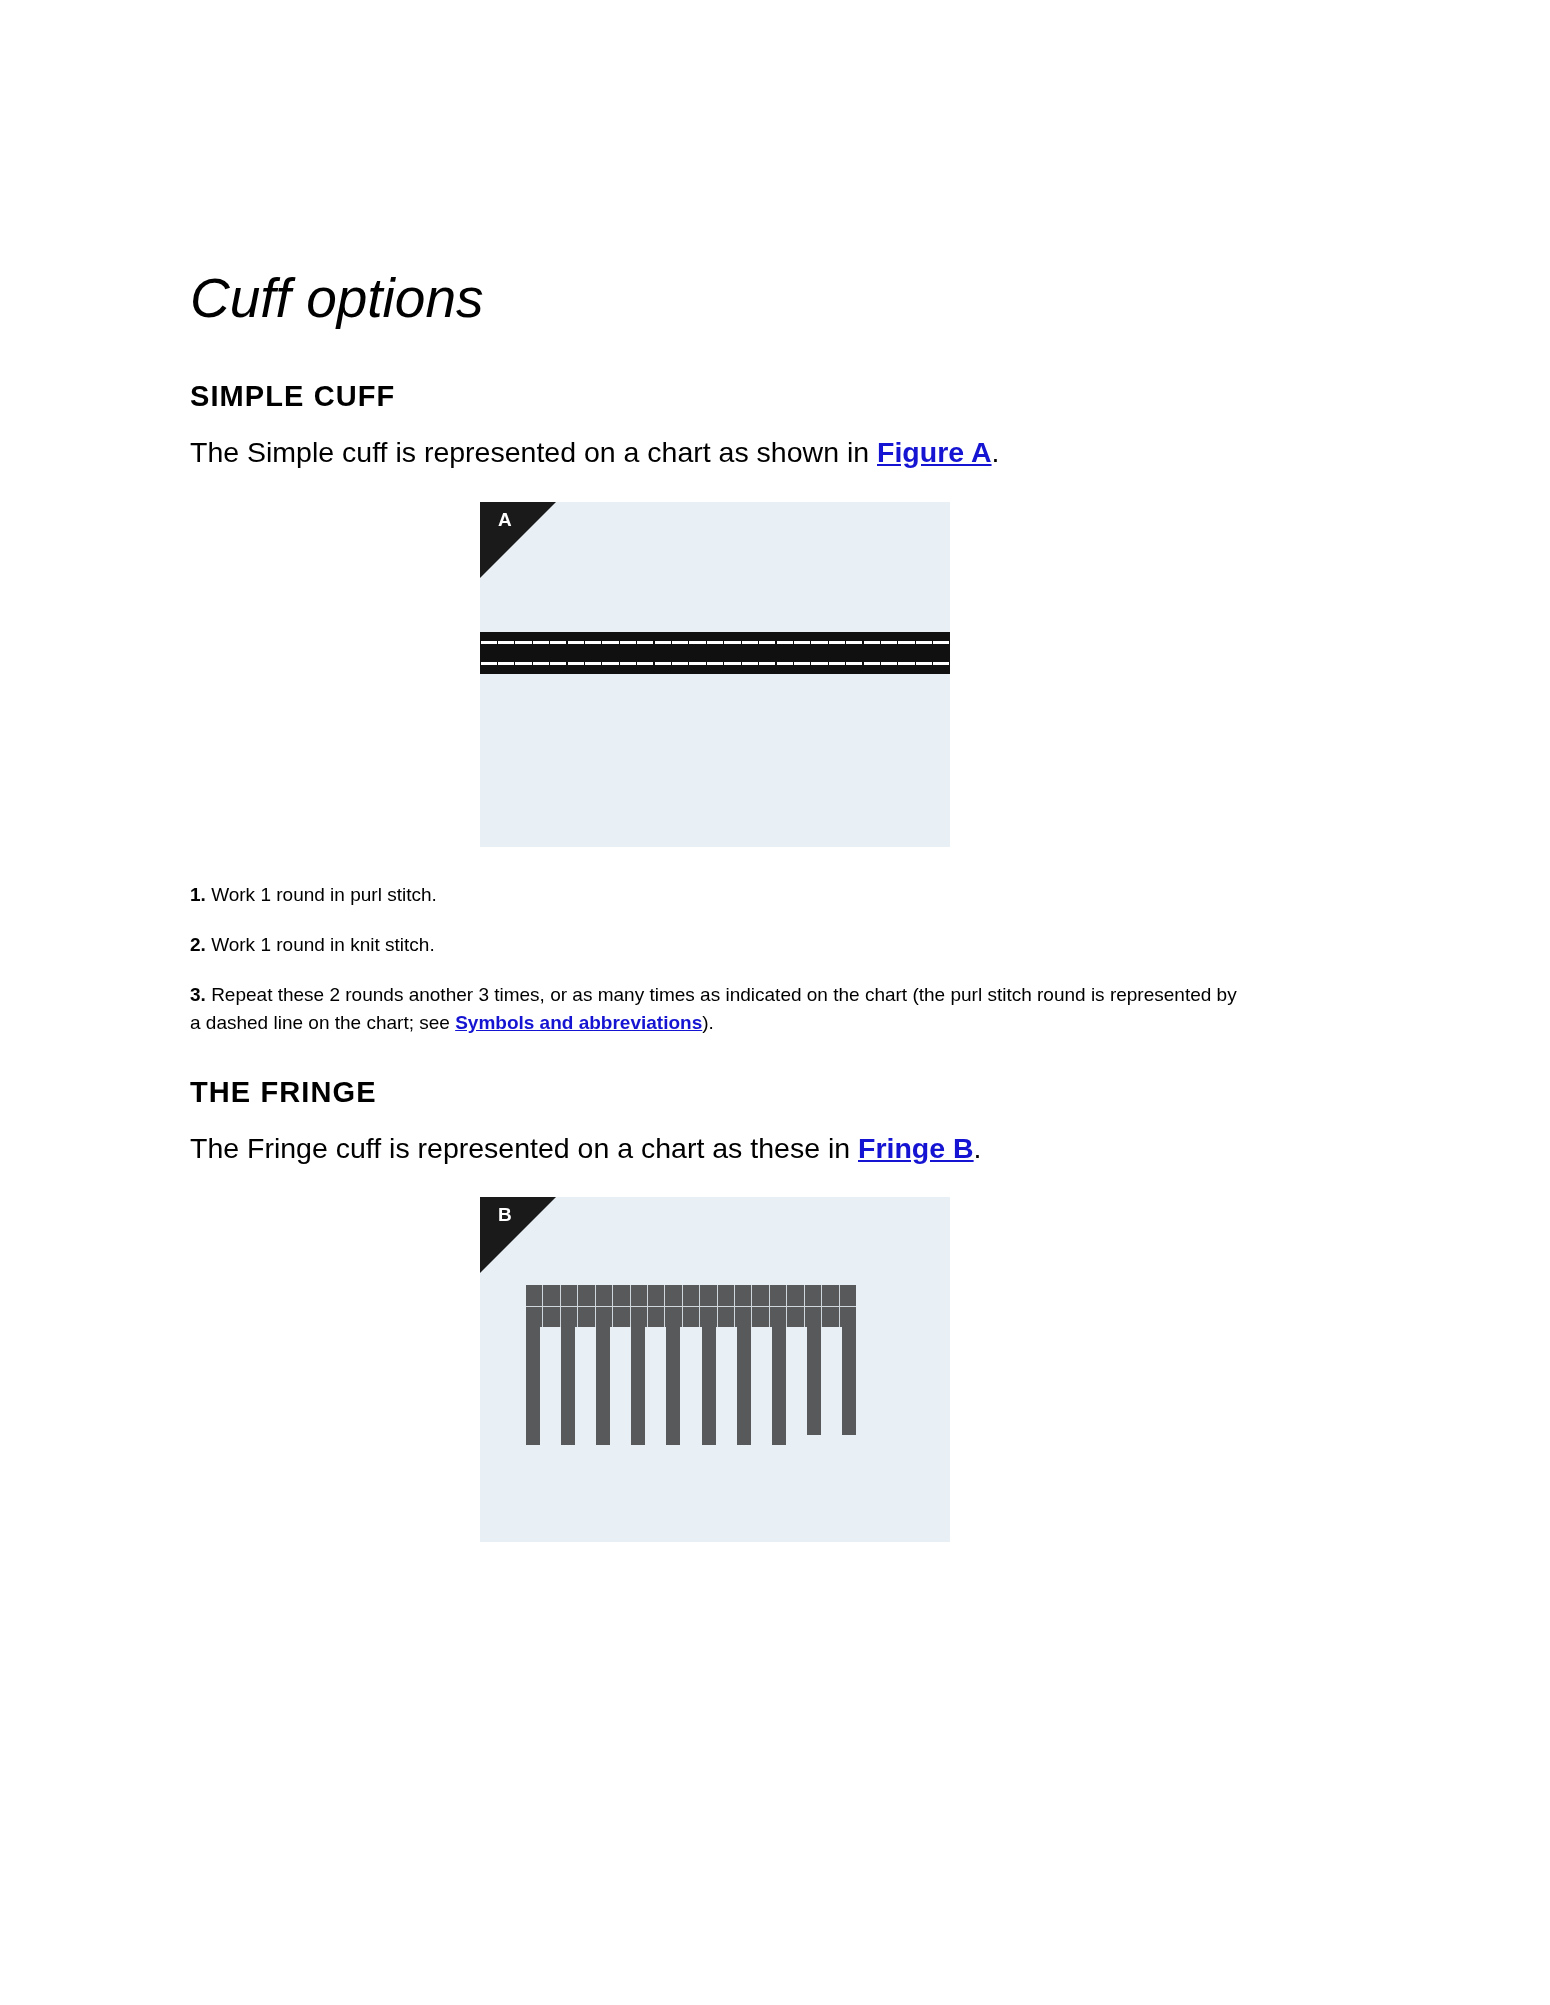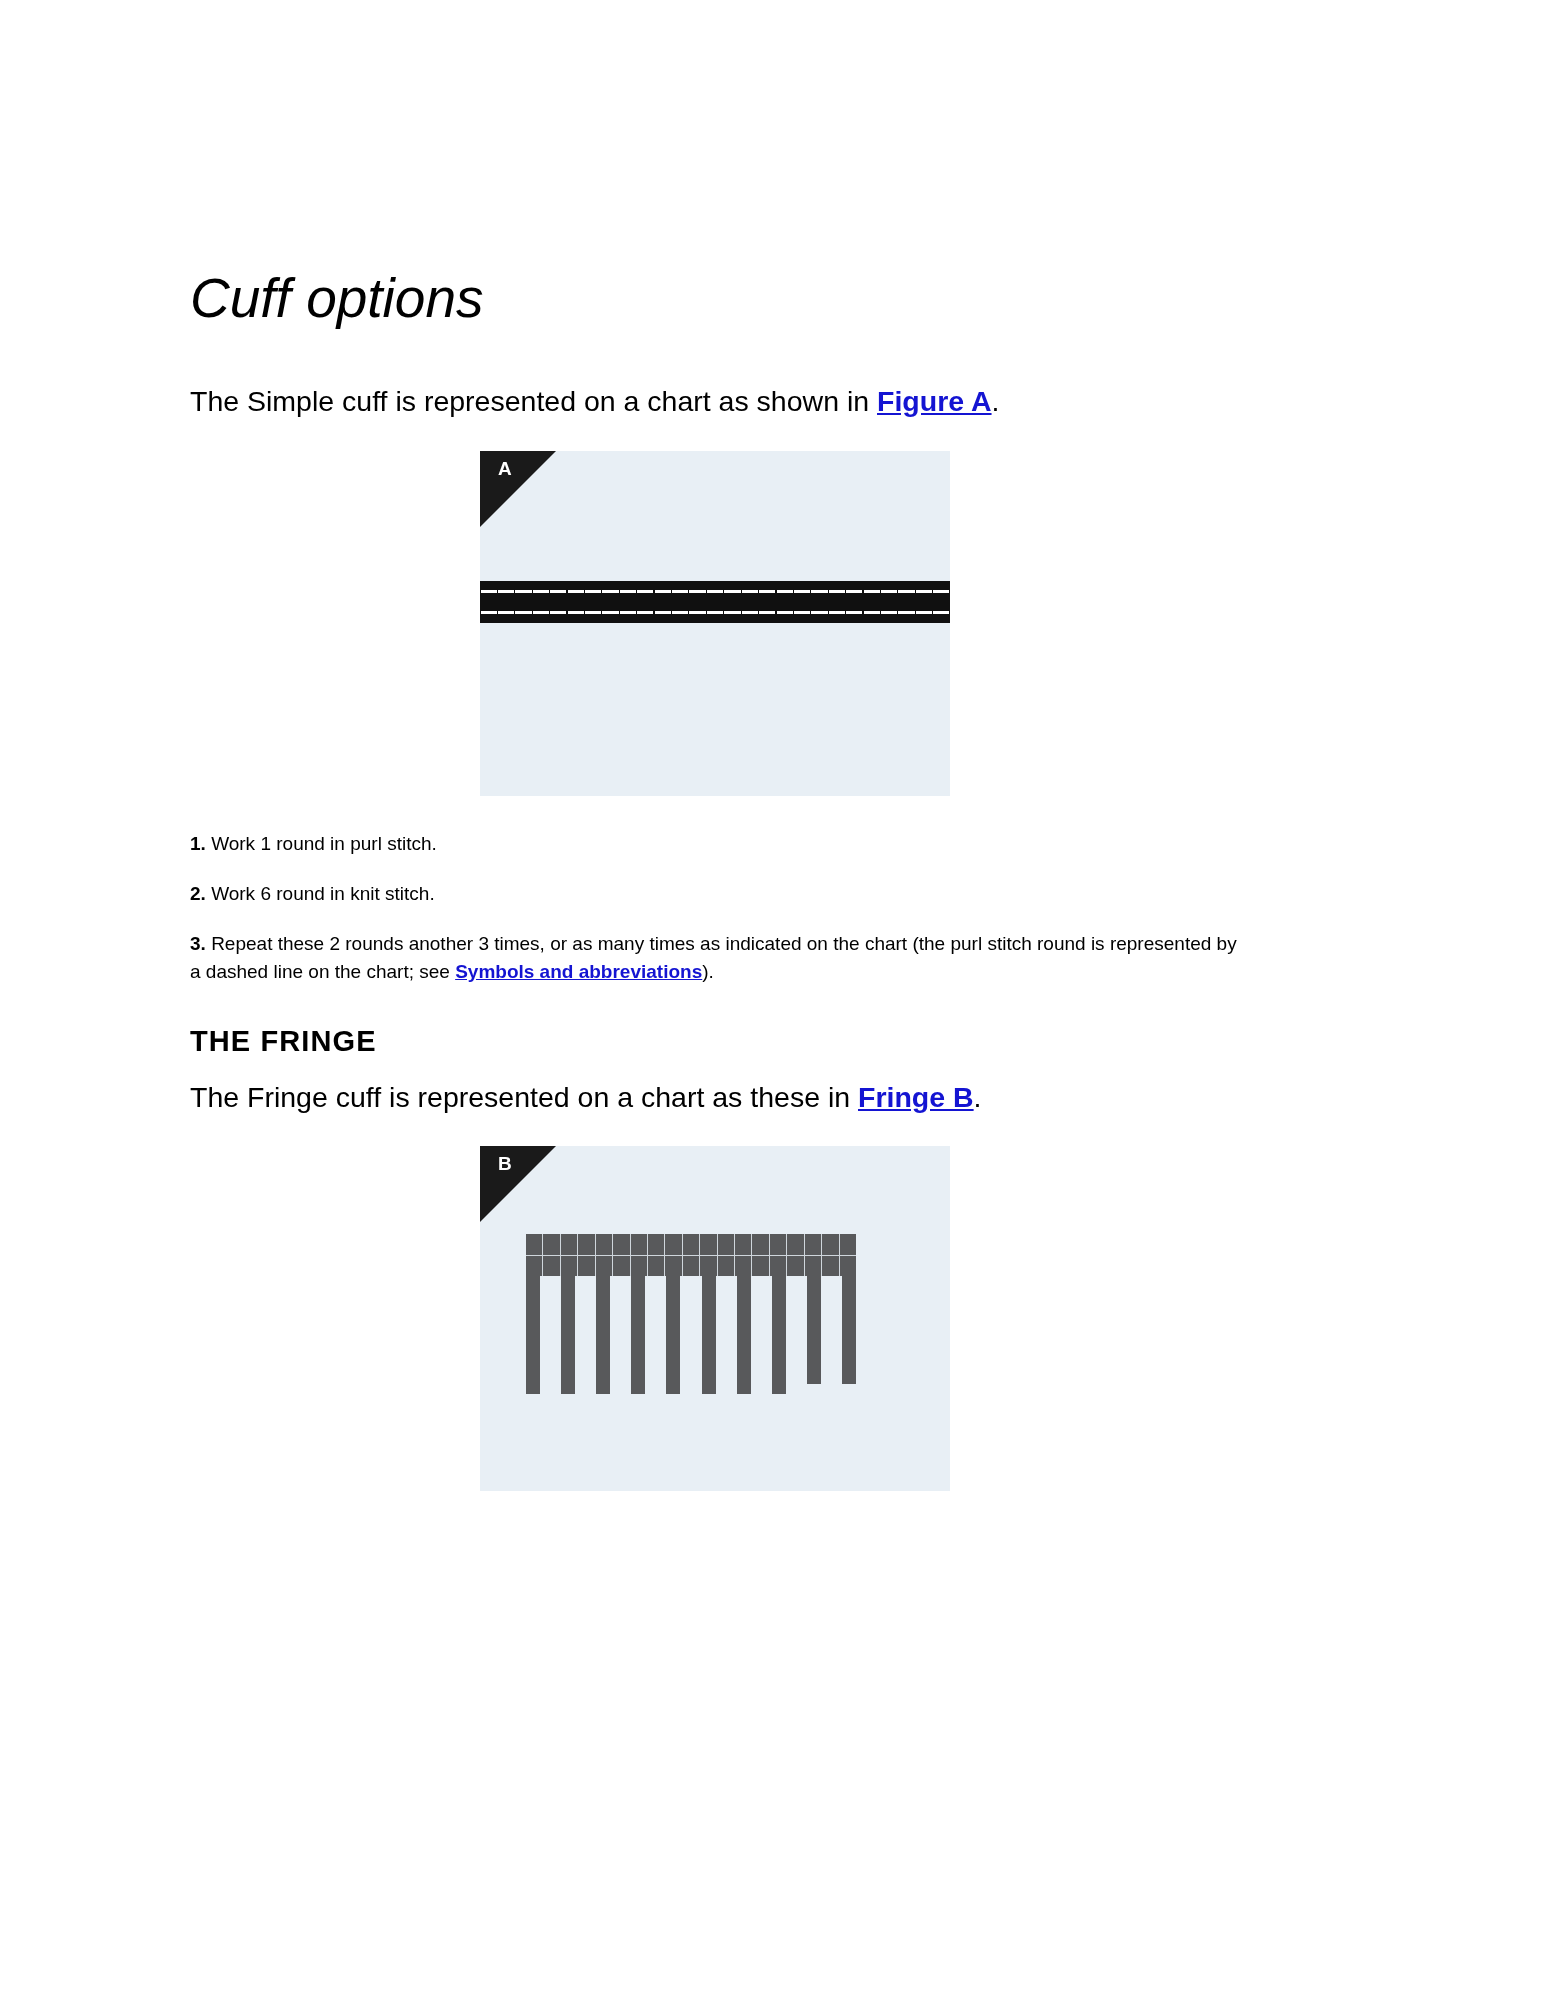--- a/index.html
+++ b/index.html
@@ -189,20 +189,21 @@
   .strand.short { height: 108px; }
 </style>
 </head>
 <body>
 
 <div class="page">
   <div class="content">
 
     <h1 class="doc-title">Cuff options</h1>
 
+    <h2 class="section-heading">SIMPLE CUFF</h2>
 
     <p class="para"><span>The Simple cuff is represented on a chart as shown in </span><a class="link" href="#">Figure A</a><span>.</span></p>
 
     <div class="figure-wrap">
       <div class="figure fig-a">
         <div class="corner-tag"></div>
         <div class="corner-letter">A</div>
         <div class="purl-band"></div>
         <div class="purl-dashes">
           <div class="dash"></div>
@@ -232,21 +233,21 @@
             <div class="dash"></div>
             <div class="dash"></div>
             <div class="dash"></div>
         </div>
         <div class="purl-line-mid"></div>
       </div>
     </div>
 
     <div class="steps">
       <p class="step"><b>1.</b><span> Work 1 round in purl stitch.</span></p>
-      <p class="step"><b>2.</b><span> Work 6 round in knit stitch.</span></p>
+      <p class="step"><b>2.</b><span> Work 1 round in knit stitch.</span></p>
       <p class="step"><b>3.</b><span> Repeat these 2 rounds another 3 times, or as many times as indicated on the chart (the purl stitch round is represented by a dashed line on the chart; see </span><a class="link" href="#">Symbols and abbreviations</a><span>).</span></p>
     </div>
 
     <h2 class="section-heading" style="margin-top:38px;">THE FRINGE</h2>
 
     <p class="para"><span>The Fringe cuff is represented on a chart as these in </span><a class="link" href="#">Fringe B</a><span>.</span></p>
 
     <div class="figure-wrap">
       <div class="figure fig-b">
         <div class="corner-tag"></div>

